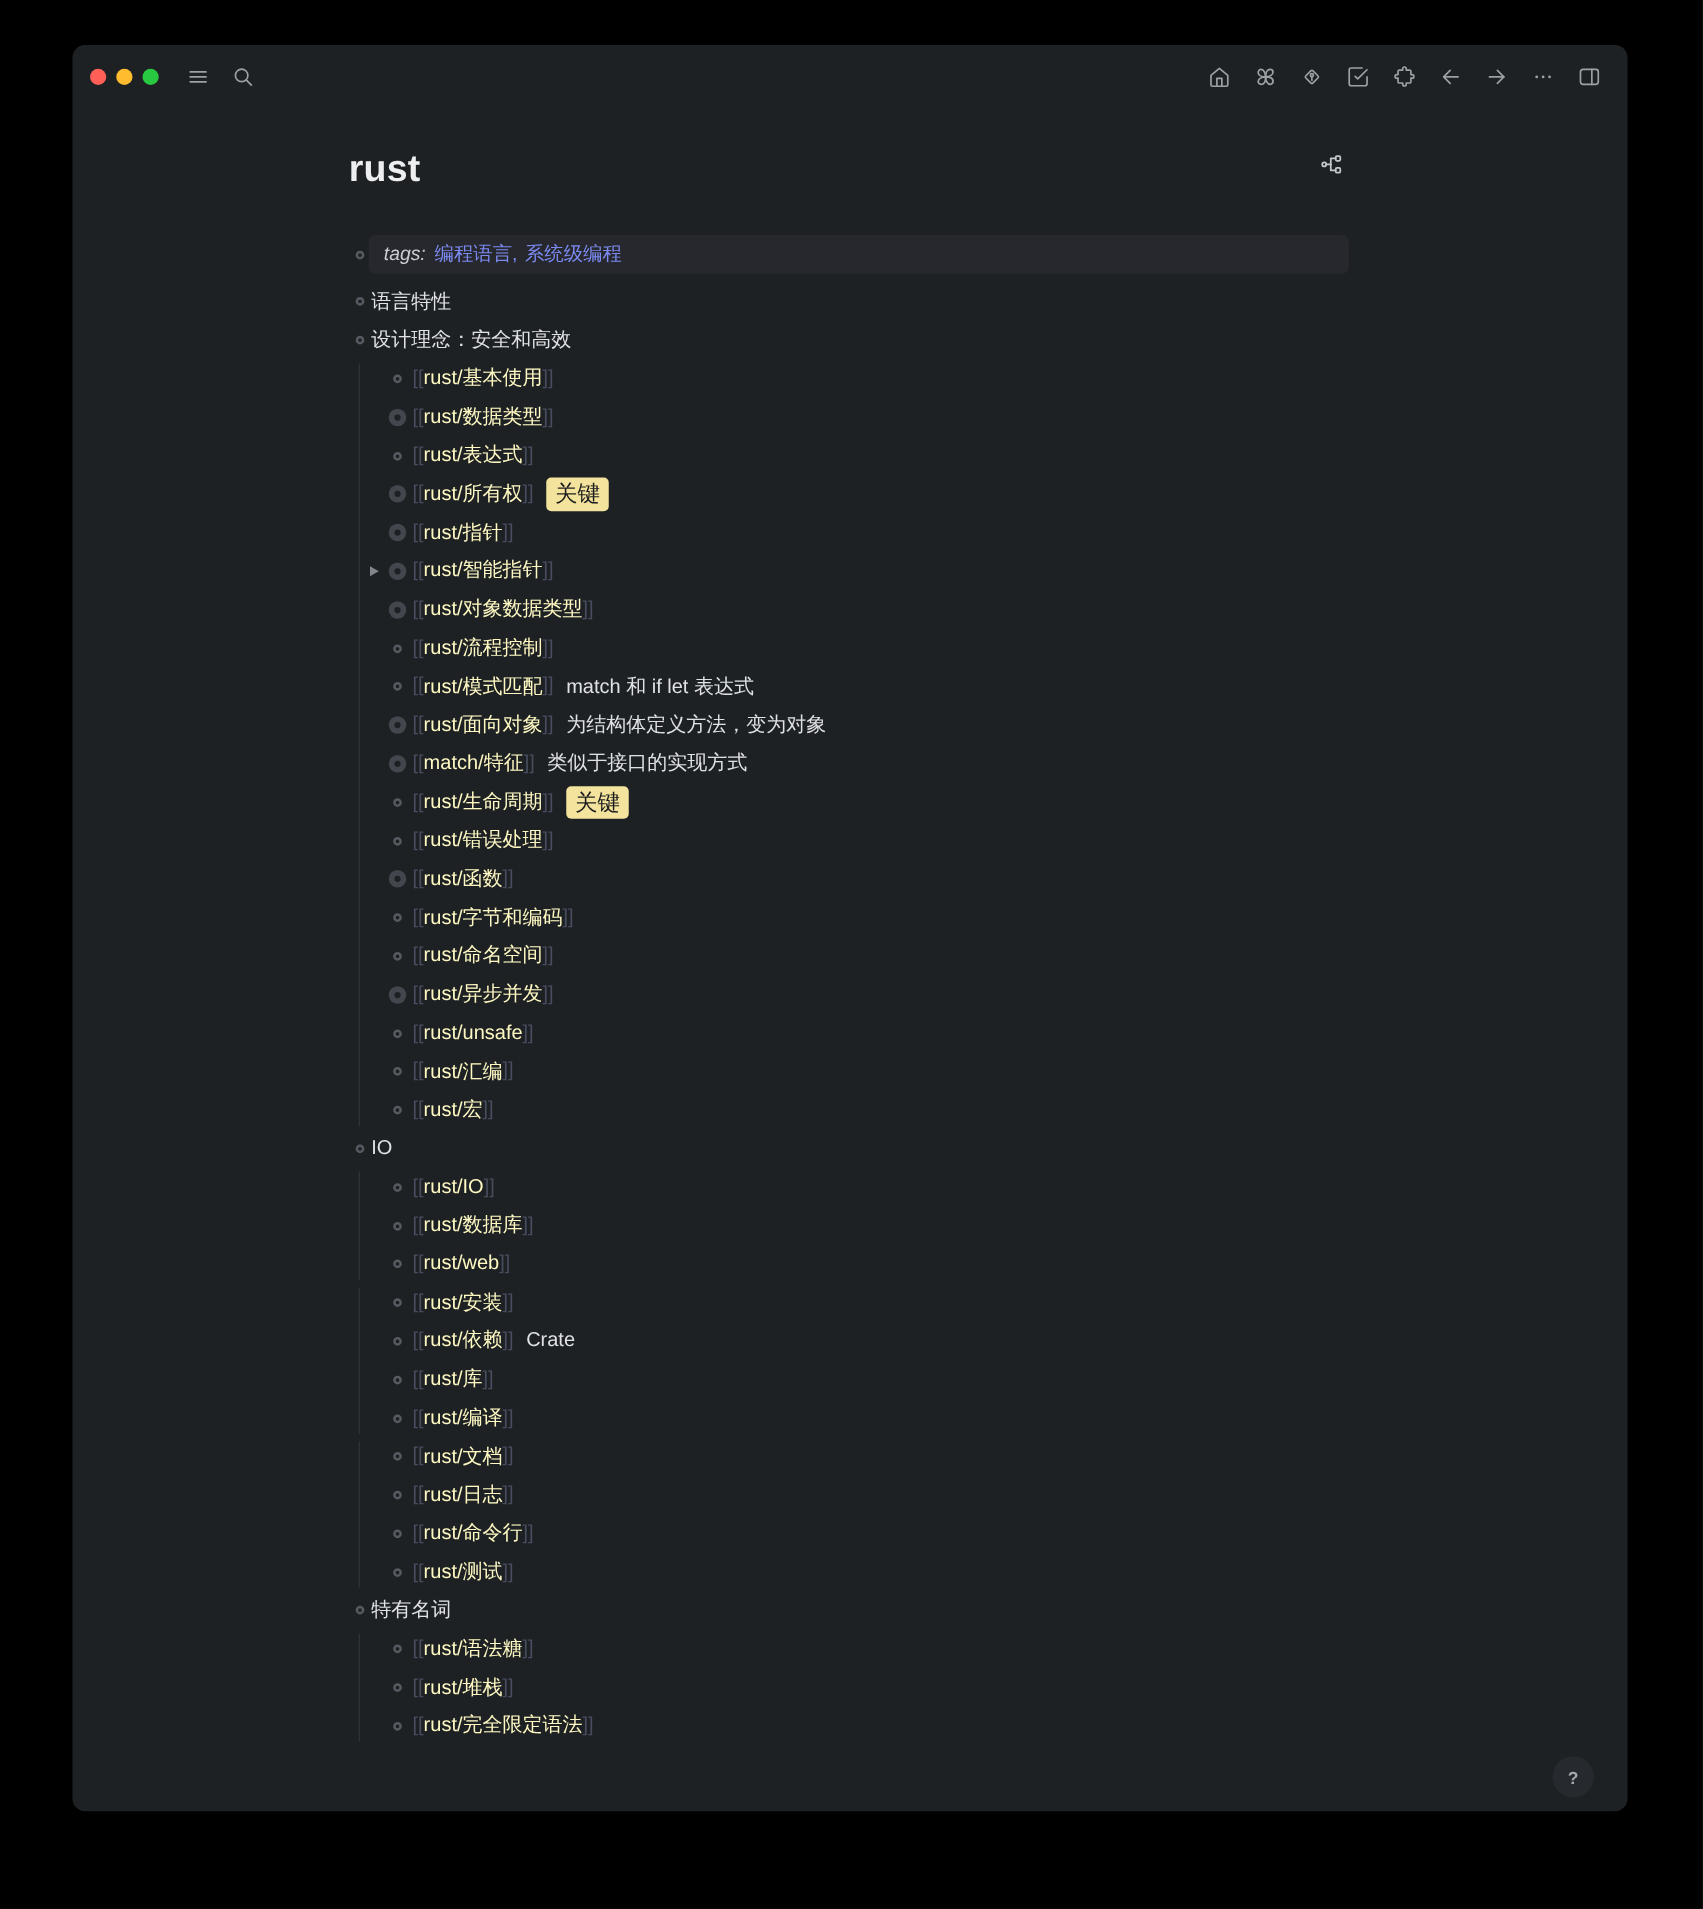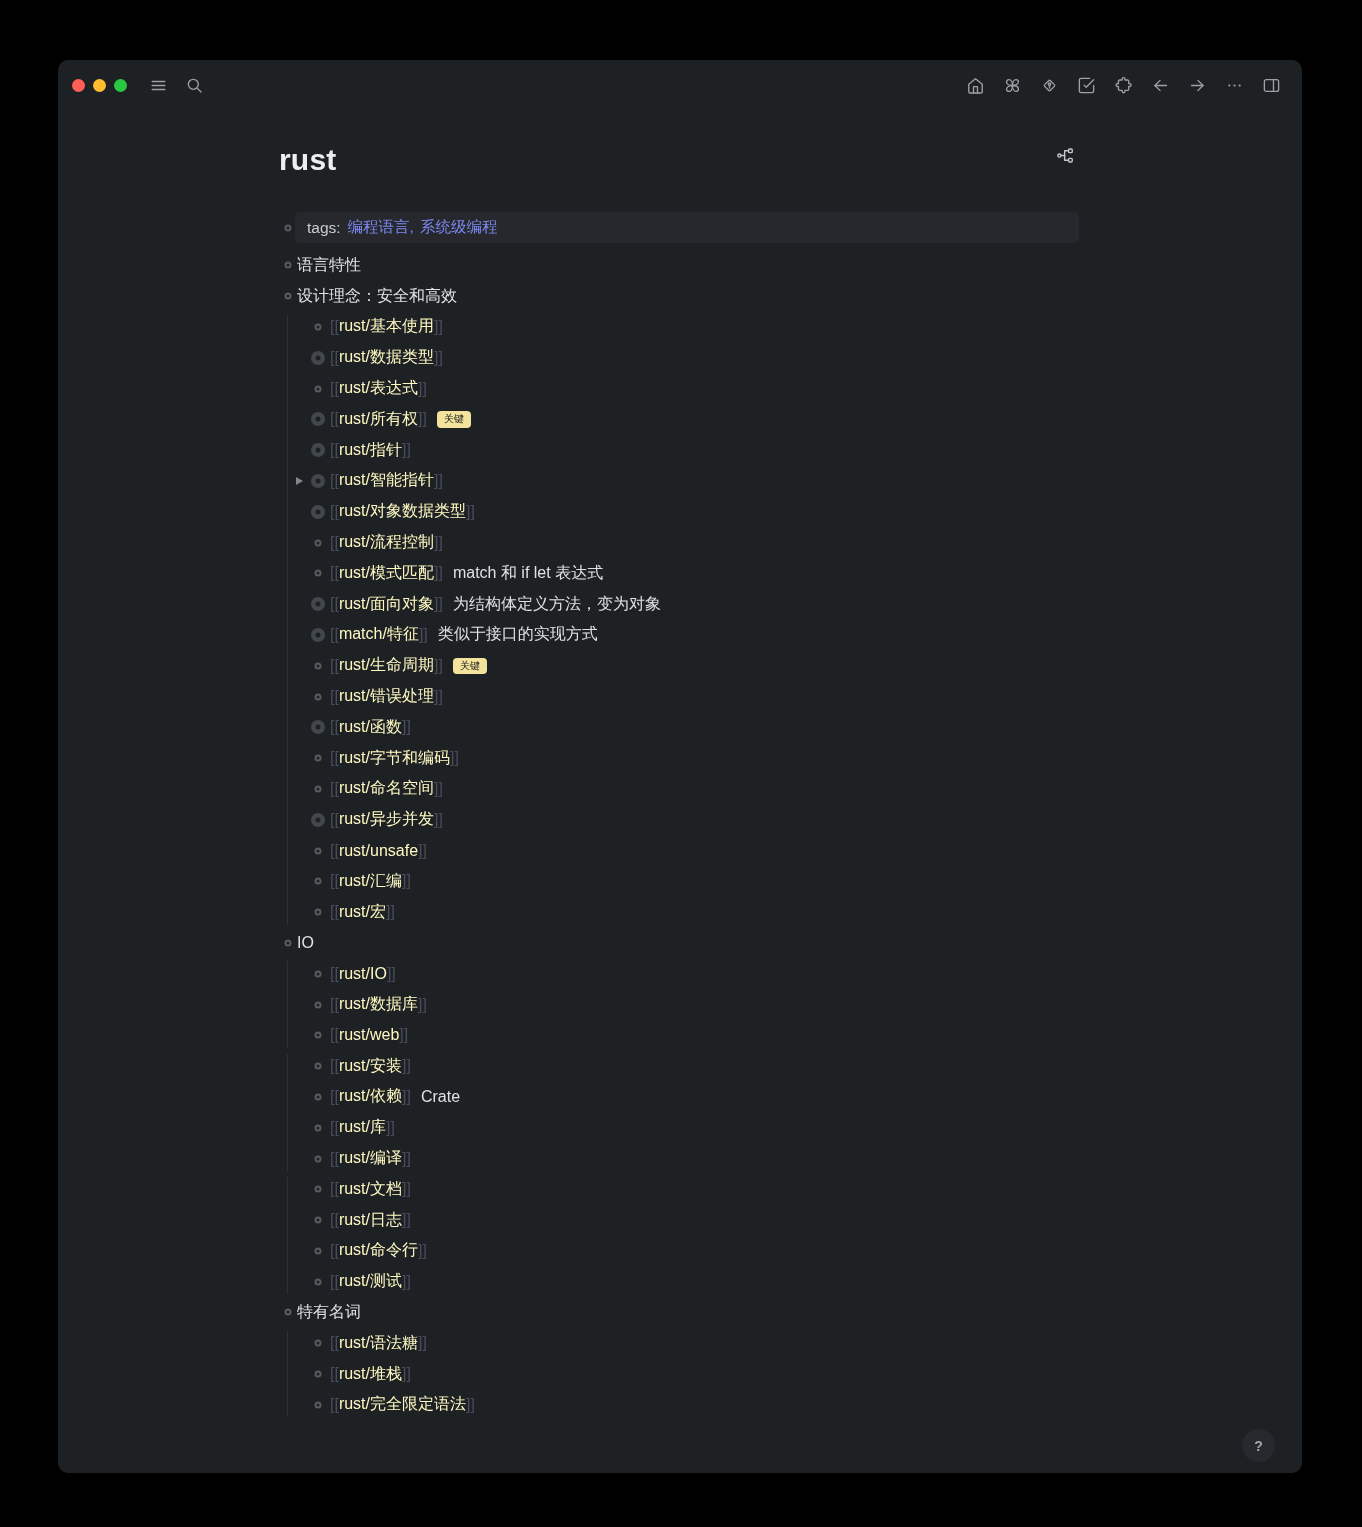--- a/index.html
+++ b/index.html
@@ -5,21 +5,21 @@
   * { box-sizing: border-box; }
   html,body { margin:0; padding:0; }
   body {
     width:1362px; height:1527px; position:relative;
     background:#000;
     font-family:"Liberation Sans","DejaVu Sans",sans-serif;
     -webkit-font-smoothing:antialiased;
   }
   .window{
     position:absolute; left:58px; top:36px; width:1244px; height:1413px;
-    background:#1e2124; border-radius:10px; overflow:hidden;margin-top:24px;
+    background:#1e2124; border-radius:10px; overflow:hidden;
   }
   
   .titlebar{
     height:50px; display:flex; align-items:center; padding:0 14px 0 14px;
   }
   .traffic{ display:flex; align-items:center; gap:8px; }
   .light{ width:13px; height:13px; border-radius:50%; }
   .light.close{ background:#ff5f57; }
   .light.minimize{ background:#febc2e; }
   .light.zoom{ background:#28c840; }
@@ -34,21 +34,21 @@
   h1.note-title{ margin:0; font-size:30px; line-height:38px; font-weight:700; color:#edeef0; letter-spacing:.2px; }
   .graph-btn{ position:absolute; top:33px; right:2px; width:24px; height:24px; display:flex; align-items:center; justify-content:center; cursor:pointer; }
   .graph-btn svg{ width:21px; height:21px; stroke:#c4c7cb; fill:none; stroke-width:1.6; stroke-linecap:round; stroke-linejoin:round; }
 
   
   .tags-row{ margin-top:33px; position:relative; height:31px; }
   .tags-block{
     margin-left:16px; height:31px; background:#26282d; border-radius:5px;
     display:flex; align-items:center; padding:0 12px; font-size:15.5px;
   }
-  .tags-label{ color:#c9ccd1; margin-right:7px; }
+  .tags-label{ color:#c9ccd1; margin-right:7px;font-style:italic; }
   .tag-link{ color:#7c89f0; text-decoration:none; cursor:pointer; }
   .tag-sep{ color:#7c89f0; margin-right:6px; }
 
   
   .outline{ margin-top:7px; }
   .children{ position:relative; }
   .children::before{
     content:""; position:absolute; left:8px; top:3px; bottom:3px; width:1px; background:#2e3237;
   }
   .row{ position:relative; height:30.8px; display:flex; align-items:center; font-size:16px; }
@@ -66,21 +66,21 @@
   .collapse-arrow{
     position:absolute; left:17px; top:50%; transform:translateY(-50%);
     width:0; height:0; border-left:7px solid #83868c;
     border-top:4.5px solid transparent; border-bottom:4.5px solid transparent; cursor:pointer;
   }
   .bracket{ color:#474c5e; }
   .wikilink{ color:#fef9c3; text-decoration:none; cursor:pointer; }
   .suffix{ color:#dfe1e4; margin-left:10px; }
   .badge{
     background:#f3e39c; color:#1a1b1d; border-radius:4px; padding:2px 7px;
-    font-size:10px; margin-left:10px; line-height:1.25;
+    font-size:18px; margin-left:10px; line-height:1.25;
   }
   .section-label{ color:#e0e2e5; }
 
   
   .help-btn{
     position:absolute; right:27px; bottom:11px; width:33px; height:33px; border-radius:50%;
     background:#26292d; color:#a6a9ae; display:flex; align-items:center; justify-content:center;
     font-size:14px; font-weight:700; cursor:pointer;
   }
 </style>

